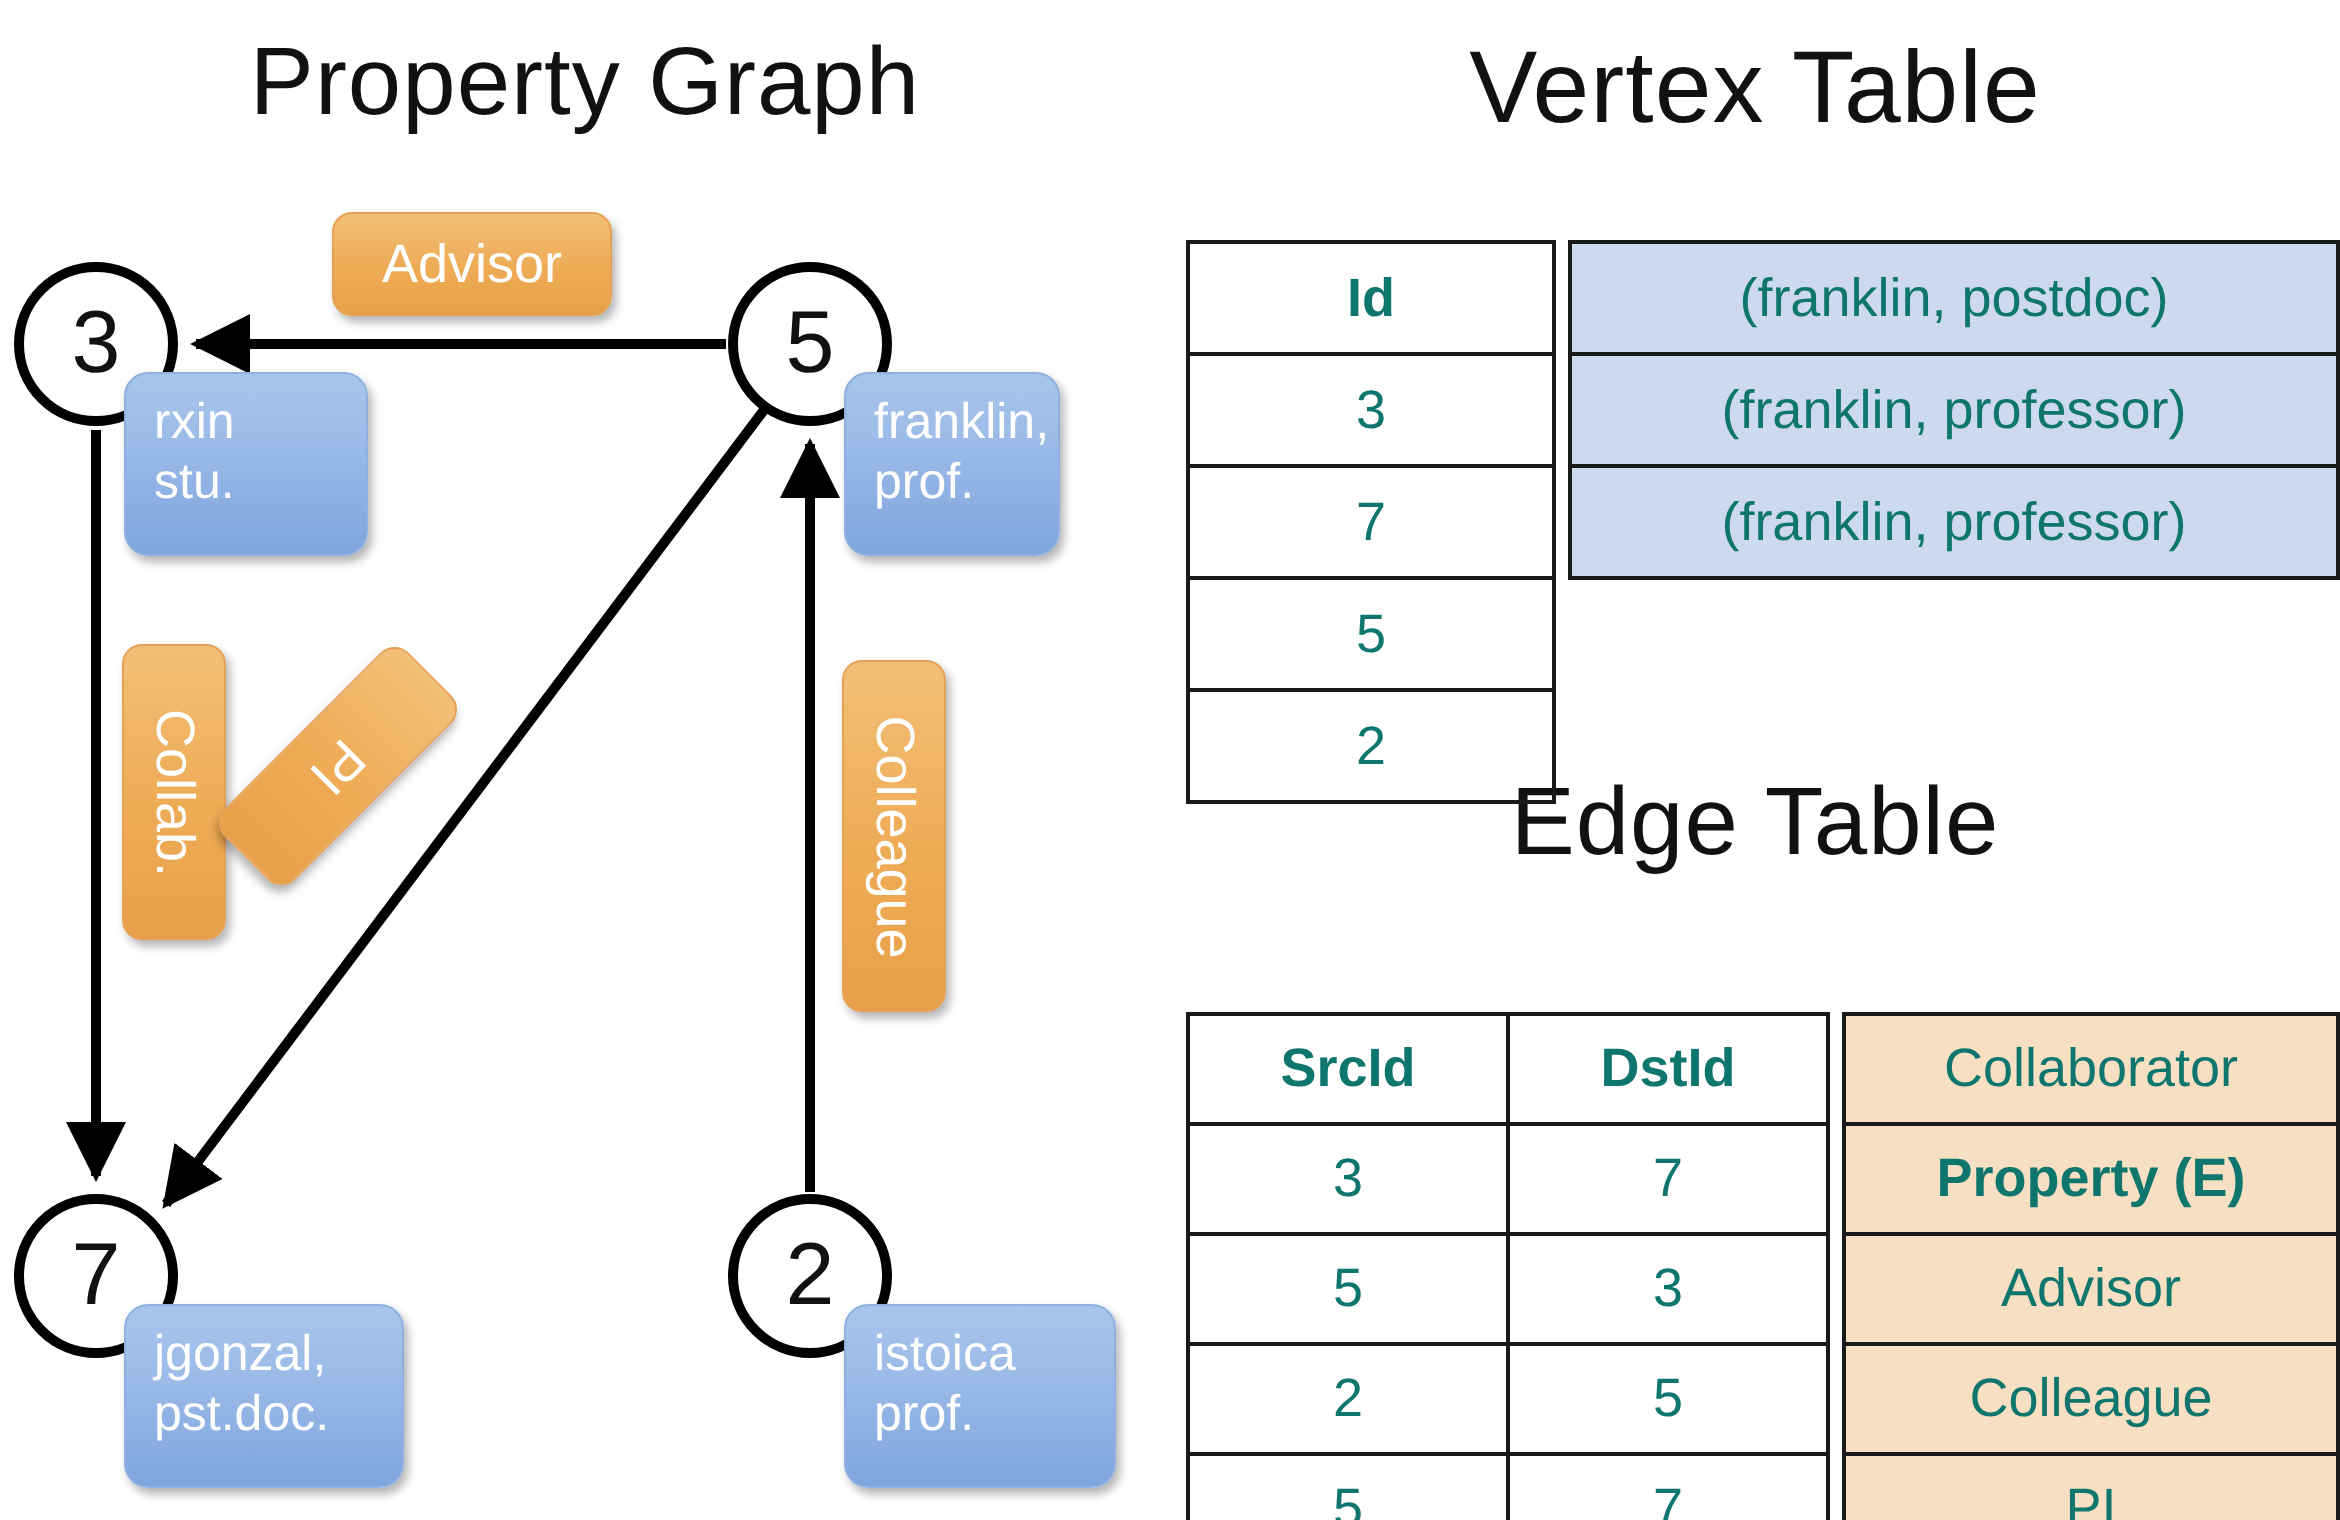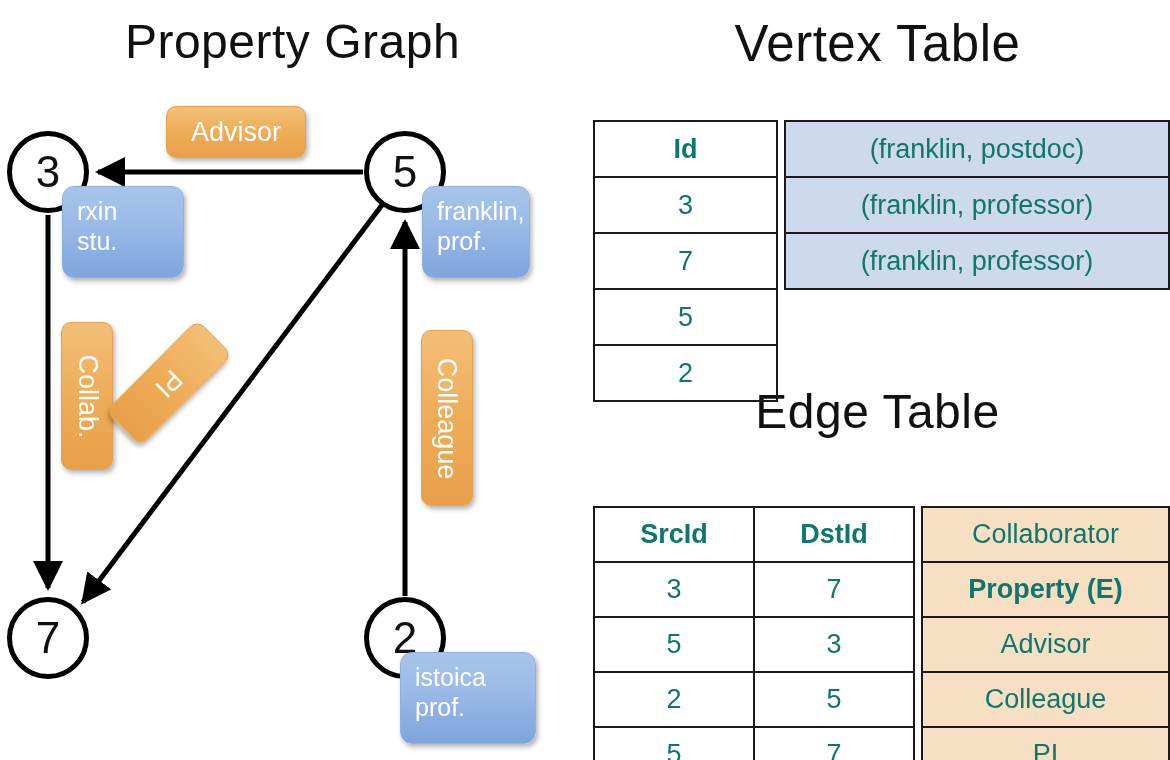--- a/index.html
+++ b/index.html
@@ -73,21 +73,21 @@
     box-shadow: 2px 3px 5px rgba(0,0,0,0.30);
     color: #ffffff;
     font-size: 25px;
     line-height: 1.18;
     padding: 10px 14px 10px 14px;
     z-index: 4;
   }
   #prop-rxin     { left: 62px;  top: 186px; width: 122px; height: 92px; }
   #prop-franklin { left: 422px; top: 186px; width: 108px; height: 92px; }
   #prop-jgonzal  { left: 62px;  top: 652px; width: 140px; height: 92px; }
-  #prop-istoica  { left: 400px; top: 652px; width: 136px; height: 92px; }
+  #prop-istoica  { left: 422px; top: 652px; width: 136px; height: 92px; }
   .prop-box .line { display: block; white-space: nowrap; }
 
   
   .edge-label {
     position: absolute;
     box-sizing: border-box;
     border-radius: 10px;
     background: linear-gradient(to bottom, #f0b濃 0%, #eeae5f 100%);
     background: linear-gradient(to bottom, #f2bf78 0%, #eeab55 55%, #e8a049 100%);
     border: 1px solid #e5a257;
@@ -190,20 +190,24 @@
   </div>
 
   <div class="prop-box" id="prop-rxin">
     <span class="line">rxin</span>
     <span class="line">stu.</span>
   </div>
   <div class="prop-box" id="prop-franklin">
     <span class="line">franklin,</span>
     <span class="line">prof.</span>
   </div>
+  <div class="prop-box" id="prop-jgonzal">
+    <span class="line">jgonzal,</span>
+    <span class="line">pst.doc.</span>
+  </div>
   <div class="prop-box" id="prop-istoica">
     <span class="line">istoica</span>
     <span class="line">prof.</span>
   </div>
 
   <div class="edge-label" id="edge-label-advisor">
     <span>Advisor</span>
   </div>
   <div class="edge-label" id="edge-label-collab">
     <span class="vtext">Collab.</span>

